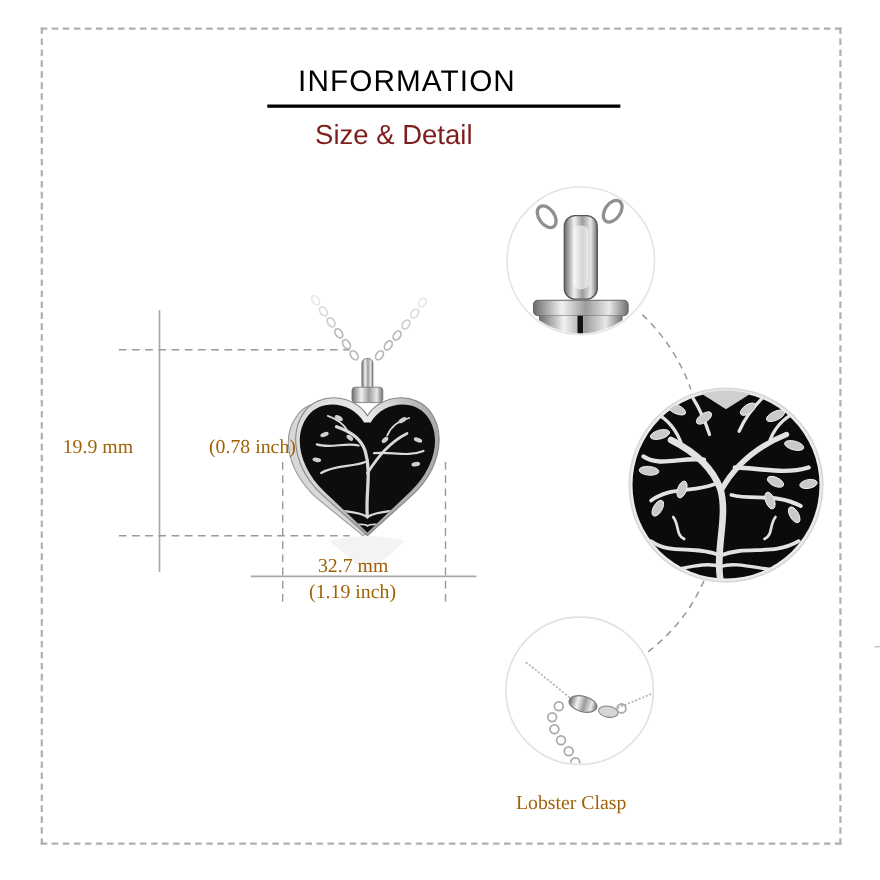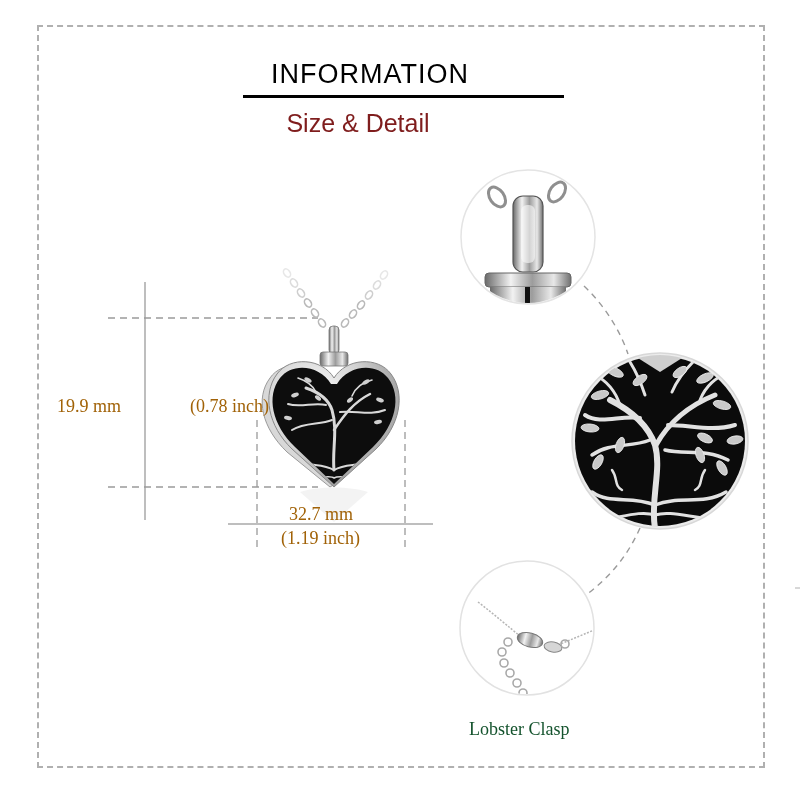--- a/index.html
+++ b/index.html
@@ -2,21 +2,21 @@
 <html><head>
 <meta charset="utf-8">
 <style>
   html, body { margin: 0; padding: 0; background: #ffffff; }
   body { width: 800px; height: 800px; position: relative; overflow: hidden; font-family: "Liberation Serif", serif; }
   .frame { position: absolute; left: 37px; top: 25px; width: 728px; height: 743px; border: 2px dashed #b0b0b0; box-sizing: border-box; }
   .title { position: absolute; left: 0; width: 740px; top: 52px; text-align: center; font-family: "Liberation Sans", sans-serif; font-size: 27px; color: #000; letter-spacing: 1px; line-height: 44px; }
   .title-rule { position: absolute; left: 243px; top: 95px; width: 321px; height: 3px; background: #000; }
   .subtitle { position: absolute; left: 0; width: 716px; top: 108px; text-align: center; font-family: "Liberation Sans", sans-serif; font-size: 25px; color: #7f1d1d; line-height: 30px; }
   .dim-text { position: absolute; font-family: "Liberation Serif", serif; font-size: 18px; color: #a16207; white-space: nowrap; line-height: 20px; }
-  .label { position: absolute; font-family: "Liberation Serif", serif; font-size: 18px; color: #14532d; white-space: nowrap; }
+  .label { position: absolute; font-family: "Liberation Serif", serif; font-size: 18px; color: #a16207; white-space: nowrap; }
   svg.art { position: absolute; left: 0; top: 0; }
 </style>
 </head>
 <body>
 
 <div class="frame"></div>
 
 <div class="title">INFORMATION</div>
 <div class="title-rule"></div>
 <div class="subtitle">Size &amp; Detail</div>

